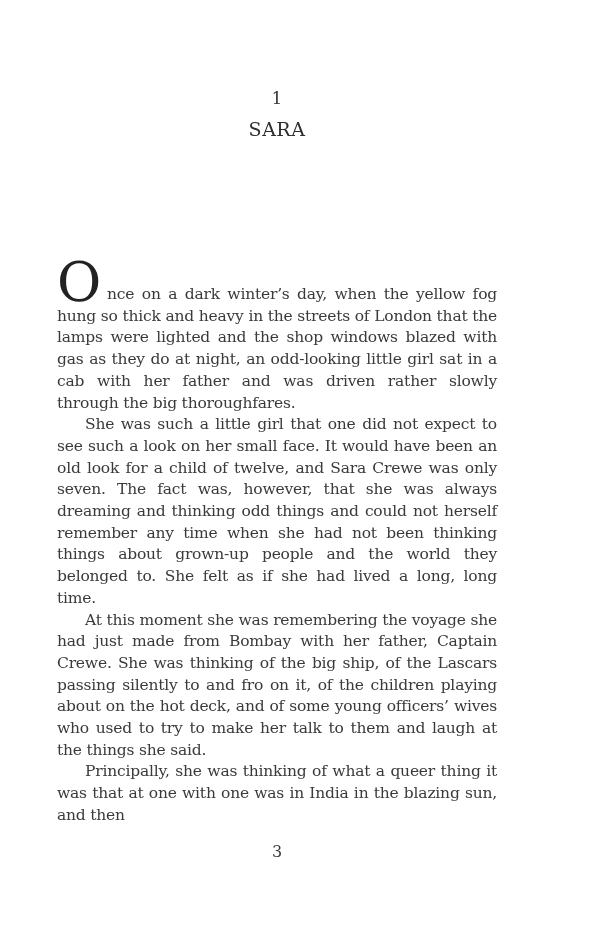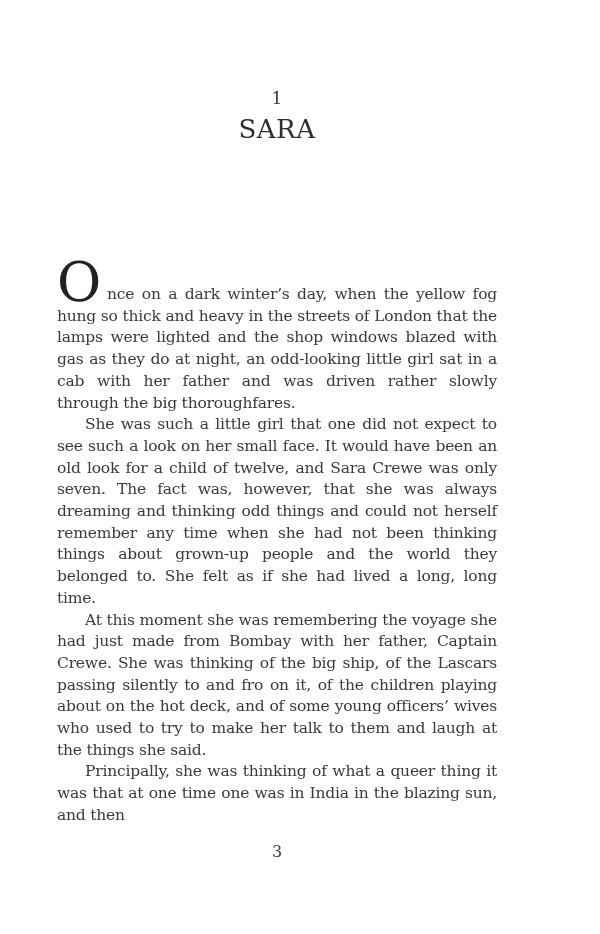--- a/index.html
+++ b/index.html
@@ -22,21 +22,21 @@
     width: 440px;
     text-align: center;
   }
   .chapter-number {
     font-size: 17px;
     line-height: 20px;
     color: #333333;
   }
   .chapter-title {
     margin: 8px 0 0 0;
-    font-size: 26px;
+    font-size: 19px;
     line-height: 26px;
     font-weight: 400;
     letter-spacing: 0.5px;
     color: #2e2e2e;
   }
   .text-block {
     width: 440px;
     margin: 142px 0 0 57px;
     font-size: 15.5px;
     line-height: 21.7px;
@@ -78,20 +78,20 @@
 
   <header class="chapter-header">
     <div class="chapter-number">1</div>
     <h1 class="chapter-title">SARA</h1>
   </header>
 
   <main class="text-block">
     <p class="para first-para"><span class="dropcap">O</span><span class="para-rest">nce on a dark winter’s day, when the yellow fog hung so thick and heavy in the streets of London that the lamps were lighted and the shop windows blazed with gas as they do at night, an odd-looking little girl sat in a cab with her father and was driven rather slowly through the big thoroughfares.</span></p>
     <p class="para">She was such a little girl that one did not expect to see such a look on her small face. It would have been an old look for a child of twelve, and Sara Crewe was only seven. The fact was, however, that she was always dreaming and thinking odd things and could not herself remember any time when she had not been thinking things about grown-up people and the world they belonged to. She felt as if she had lived a long, long time.</p>
     <p class="para">At this moment she was remembering the voyage she had just made from Bombay with her father, Captain Crewe. She was thinking of the big ship, of the Lascars passing silently to and fro on it, of the children playing about on the hot deck, and of some young officers’ wives who used to try to make her talk to them and laugh at the things she said.</p>
-    <p class="para">Principally, she was thinking of what a queer thing it was that at one time one was in India in the blazing sun, and then</p>
+    <p class="para">Principally, she was thinking of what a queer thing it was that at one with one was in India in the blazing sun, and then</p>
   </main>
 
   <footer class="page-footer">
     <div class="page-number">3</div>
   </footer>
 
 </div>
 
 </body></html>

